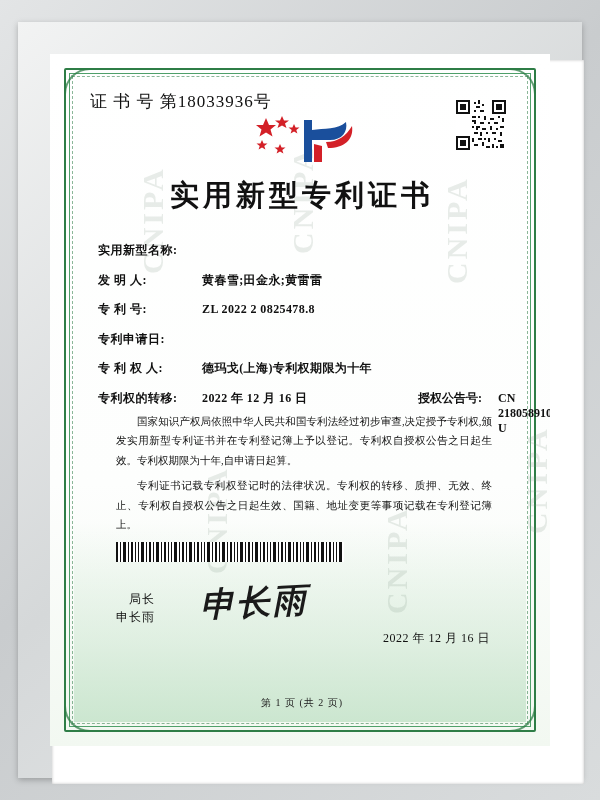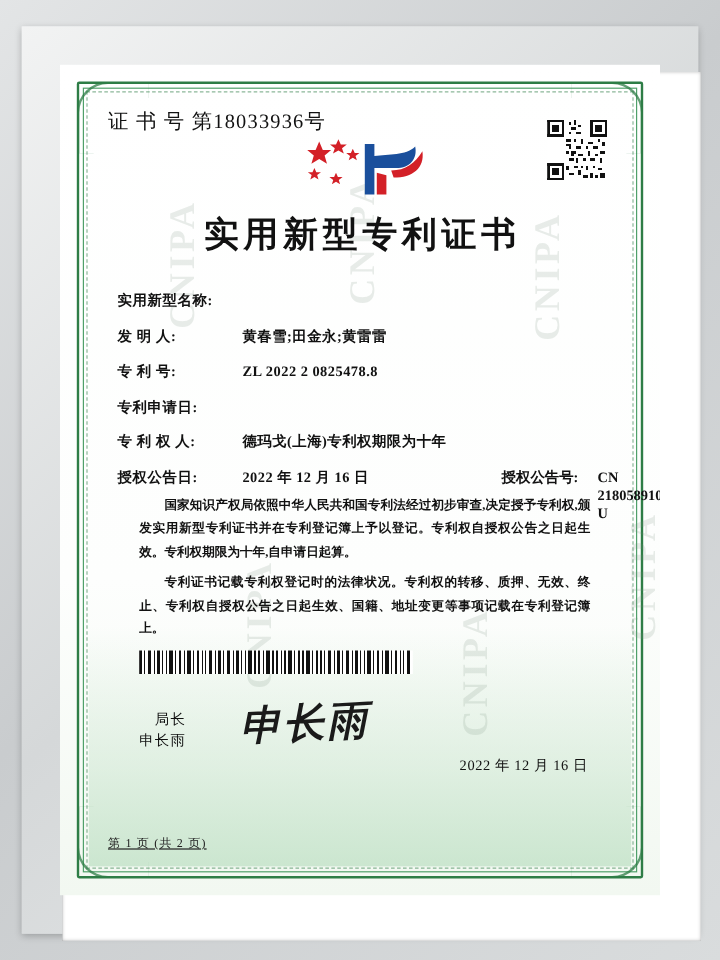--- a/index.html
+++ b/index.html
@@ -163,21 +163,21 @@
   .row.split .val2 { flex: 1; }
 
   .paras {
     position: absolute;
     left: 26px; right: 22px; top: 322px;
     font-size: 10.5px;
     line-height: 1.85;
     color: #111;
     text-align: justify;
   }
-  .paras p { margin: 0 0 6px 0; text-indent: 21px; font-weight: bold; }
+  .paras p { margin: 0 0 6px 0; text-indent: 21px; }
 
   .barcode {
     position: absolute;
     left: 26px; top: 452px;
     width: 228px; height: 20px;
   }
 
   .sign-label {
     position: absolute;
     left: 26px; top: 500px;
@@ -201,24 +201,24 @@
   .sign-date {
     position: absolute;
     right: 24px; top: 540px;
     font-size: 12px;
     color: #111;
     letter-spacing: .5px;
   }
   .page-no {
     position: absolute;
     left: 0; right: 0; bottom: 6px;
+    text-align: center;
     font-size: 10px;
     color: #222;
     letter-spacing: 1px;
-    text-decoration: underline;
   }
 </style>
 </head>
 <body>
 
 <div class="photo">
   <div class="frame-outer">
     <div class="frame-inner"></div>
   </div>
 
@@ -339,21 +339,21 @@
           <div class="val">ZL 2022 2 0825478.8</div>
         </div>
         <div class="row">
           <div class="lbl">专利申请日:</div>
         </div>
         <div class="row">
           <div class="lbl">专 利 权 人:</div>
           <div class="val">德玛戈(上海)专利权期限为十年</div>
         </div>
         <div class="row split">
-          <div class="lbl">授权公告日:</div>
+          <div class="lbl">专利权的转移:</div>
           <div class="val">2022 年 12 月 16 日</div>
           <div class="lbl2">授权公告号:</div>
           <div class="val2">CN 218058910 U</div>
         </div>
       </div>
 
       <div class="paras">
         <p>国家知识产权局依照中华人民共和国专利法经过初步审查,决定授予专利权,颁发实用新型专利证书并在专利登记簿上予以登记。专利权自授权公告之日起生效。专利权期限为十年,自申请日起算。</p>
         <p>专利证书记载专利权登记时的法律状况。专利权的转移、质押、无效、终止、专利权自授权公告之日起生效、国籍、地址变更等事项记载在专利登记簿上。</p>
       </div>

